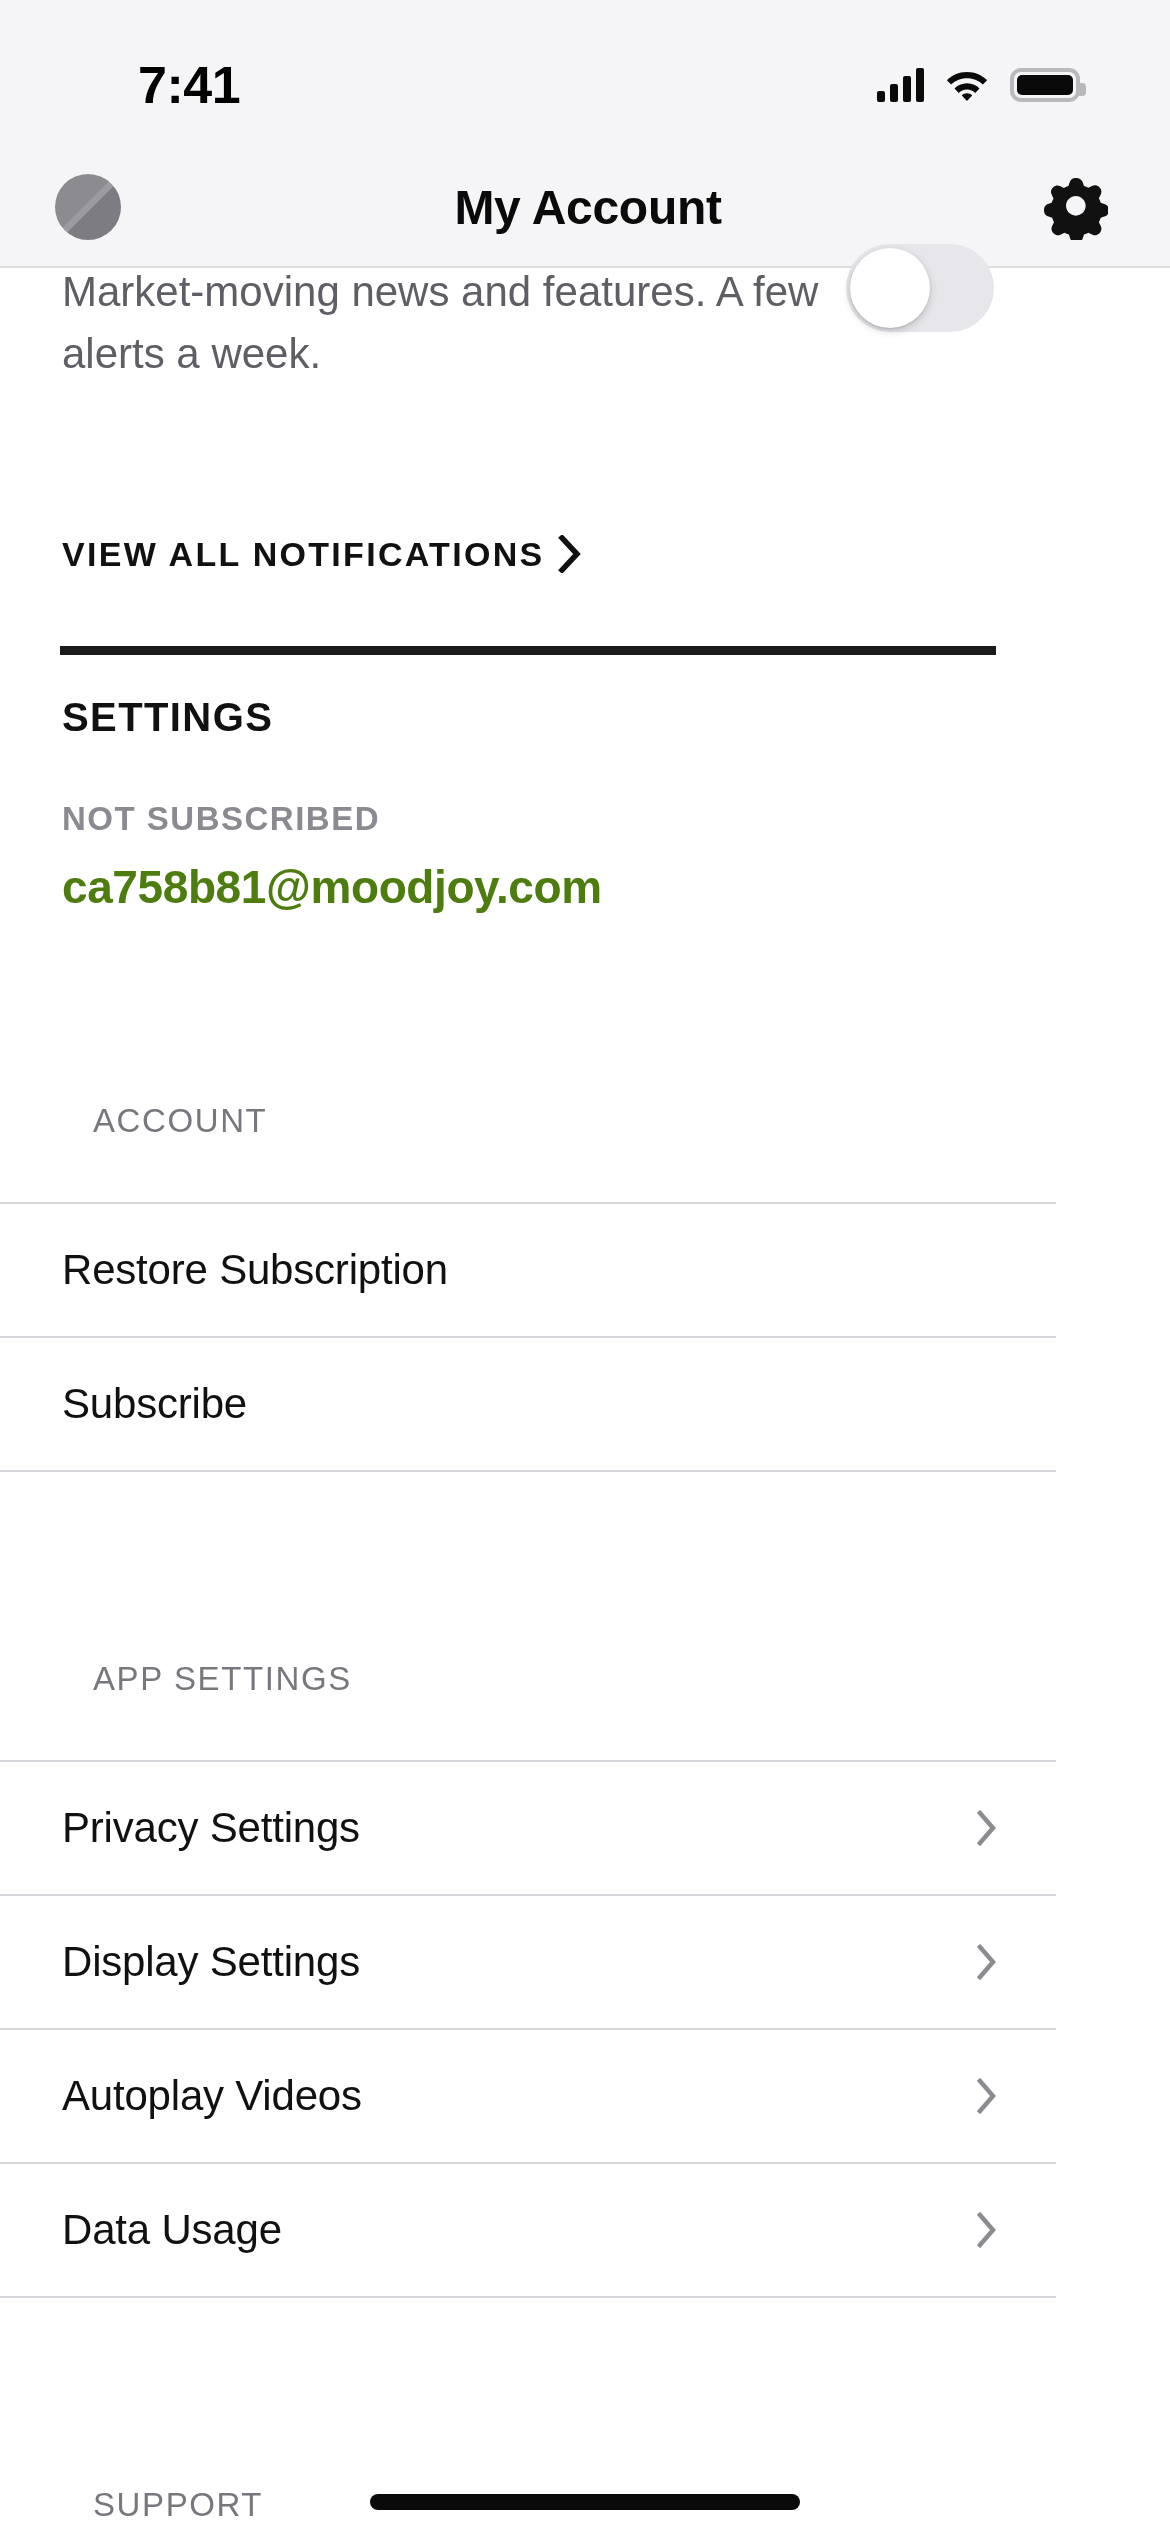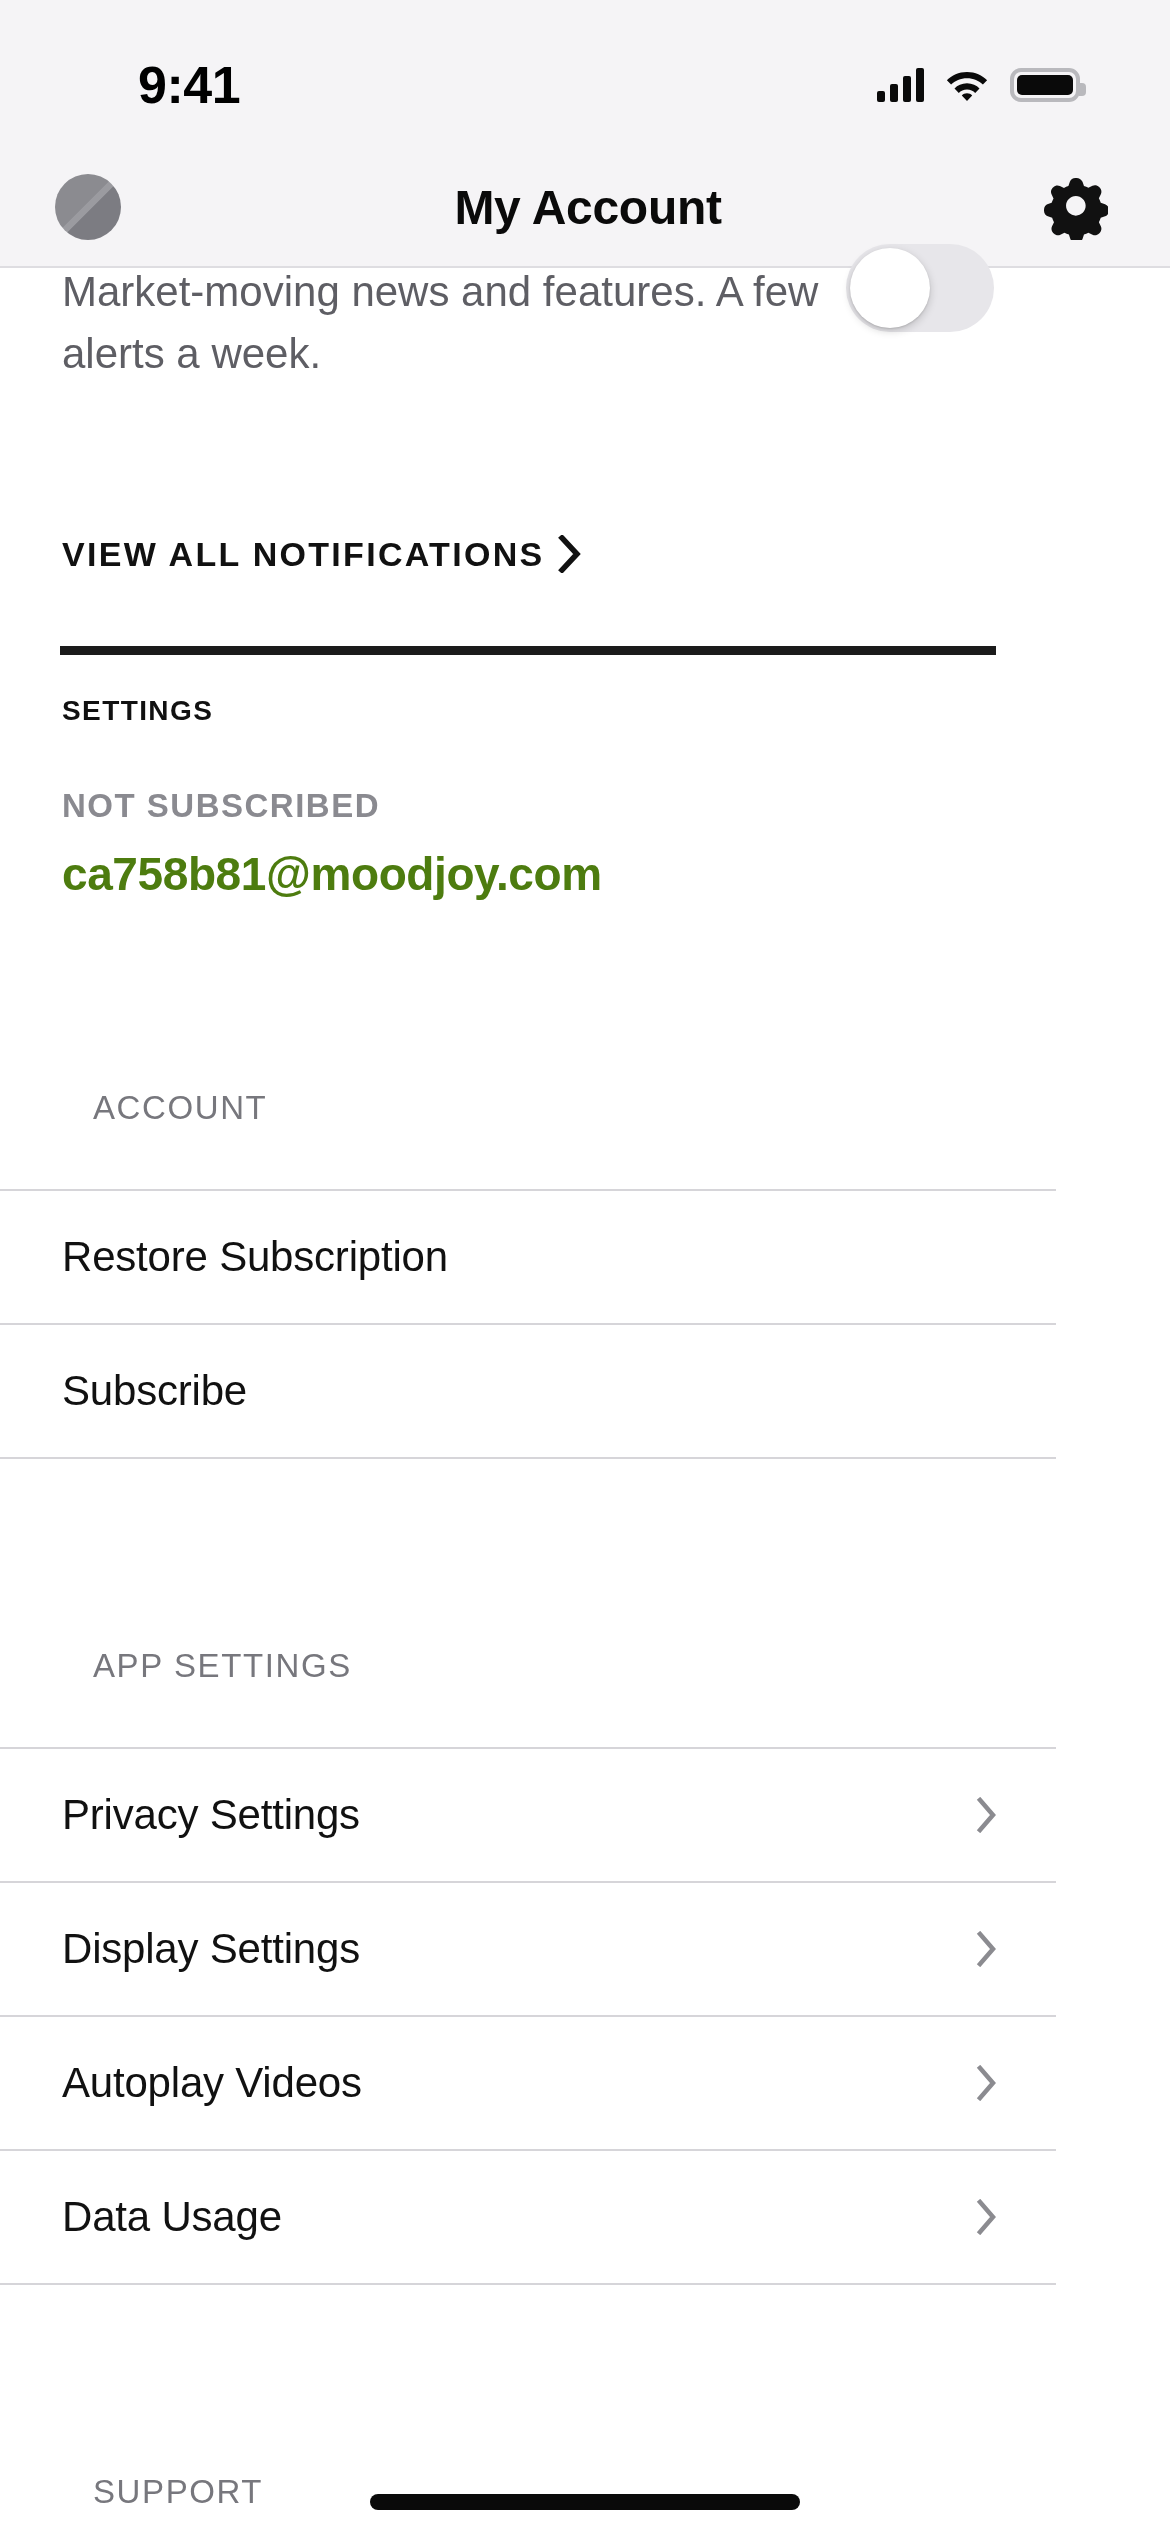--- a/index.html
+++ b/index.html
@@ -96,21 +96,21 @@
     letter-spacing:2.3px;
   }
   .chev-dark { width:24px; height:38px; }
 
   .thick-divider {
     margin:44px 60px 0 60px; height:9px; background:#1b1b1b;
   }
 
   .settings-head {
     padding:40px 62px 0 62px;
-    font-size:28px; font-weight:700; color:#111; letter-spacing:1.4px;
+    font-size:40px; font-weight:700; color:#111; letter-spacing:1.4px;
   }
 
   .sub-block { padding:60px 62px 0 62px; }
   .sub-status {
     font-size:33px; color:#8a8a90; letter-spacing:1.5px; font-weight:700;
   }
   .sub-email {
     margin-top:22px;
     font-size:46px; font-weight:700; color:#4d7c0f; letter-spacing:-0.4px;
   }
@@ -136,21 +136,21 @@
     position:absolute; bottom:22px; left:50%; transform:translateX(-50%);
     width:430px; height:16px; border-radius:8px; background:#0a0a0a;
   }
 </style>
 </head>
 <body>
 
 <div class="phone">
 
   <div class="statusbar">
-    <div class="sb-time">9:41</div>
+    <div class="sb-time">7:41</div>
     <div class="sb-right">
       <div class="bars">
         <i></i>
           <i></i>
           <i></i>
           <i></i>
       </div>
       <svg class="wifi" viewBox="0 0 42 32">
         <path d="M21 3C12.8 3 5.6 6.4 0.9 11.3l4.2 4.3C8.9 11.7 14.6 9.2 21 9.2s12.1 2.5 15.9 6.4l4.2-4.3C36.4 6.4 29.2 3 21 3z" fill="#0a0a0a"></path>
         <path d="M21 14.3c-5.1 0-9.6 2.1-12.5 5.2l4.3 4.4c1.9-2 4.9-3.4 8.2-3.4s6.3 1.4 8.2 3.4l4.3-4.4c-2.9-3.1-7.4-5.2-12.5-5.2z" fill="#0a0a0a"></path>

